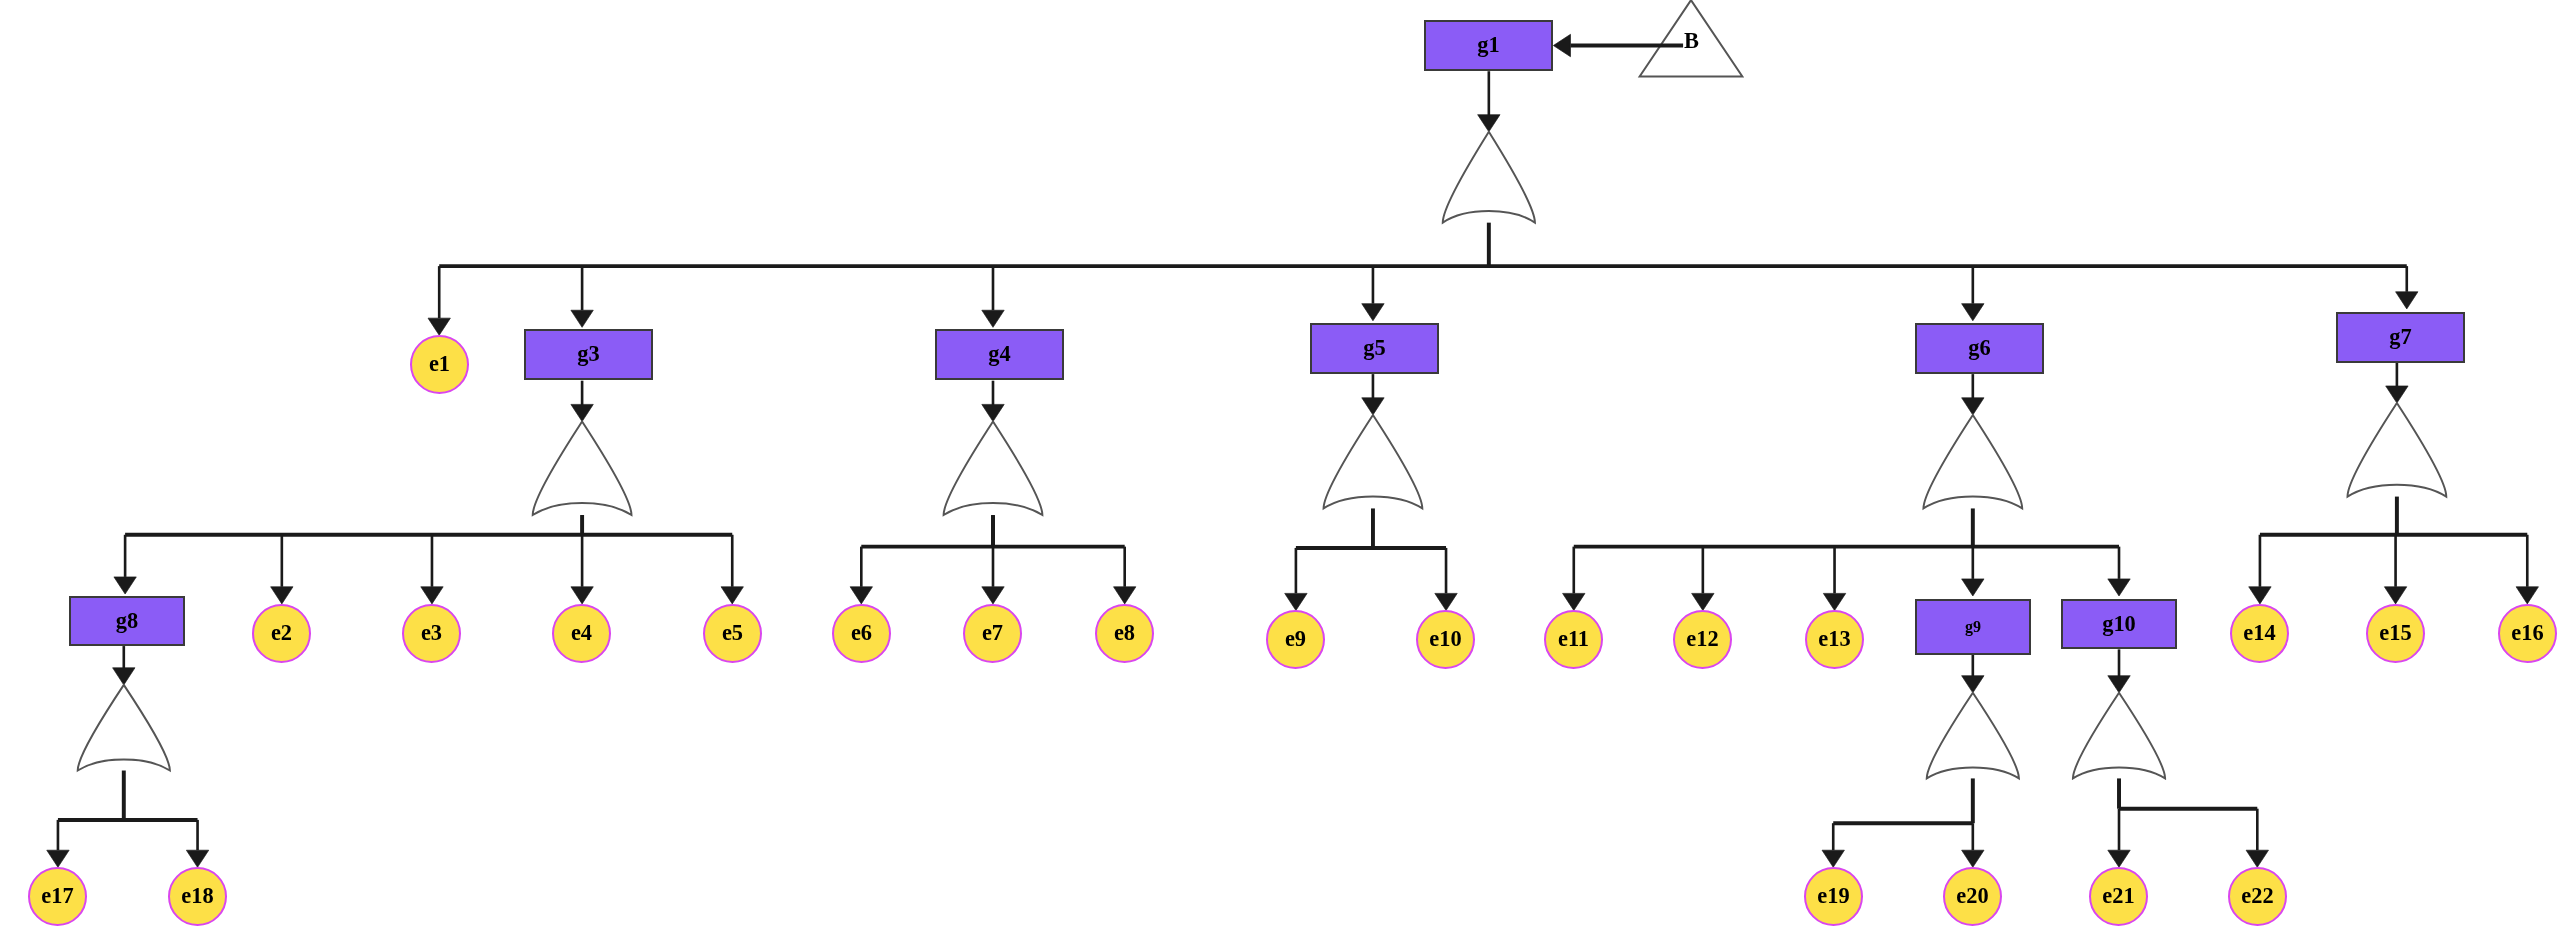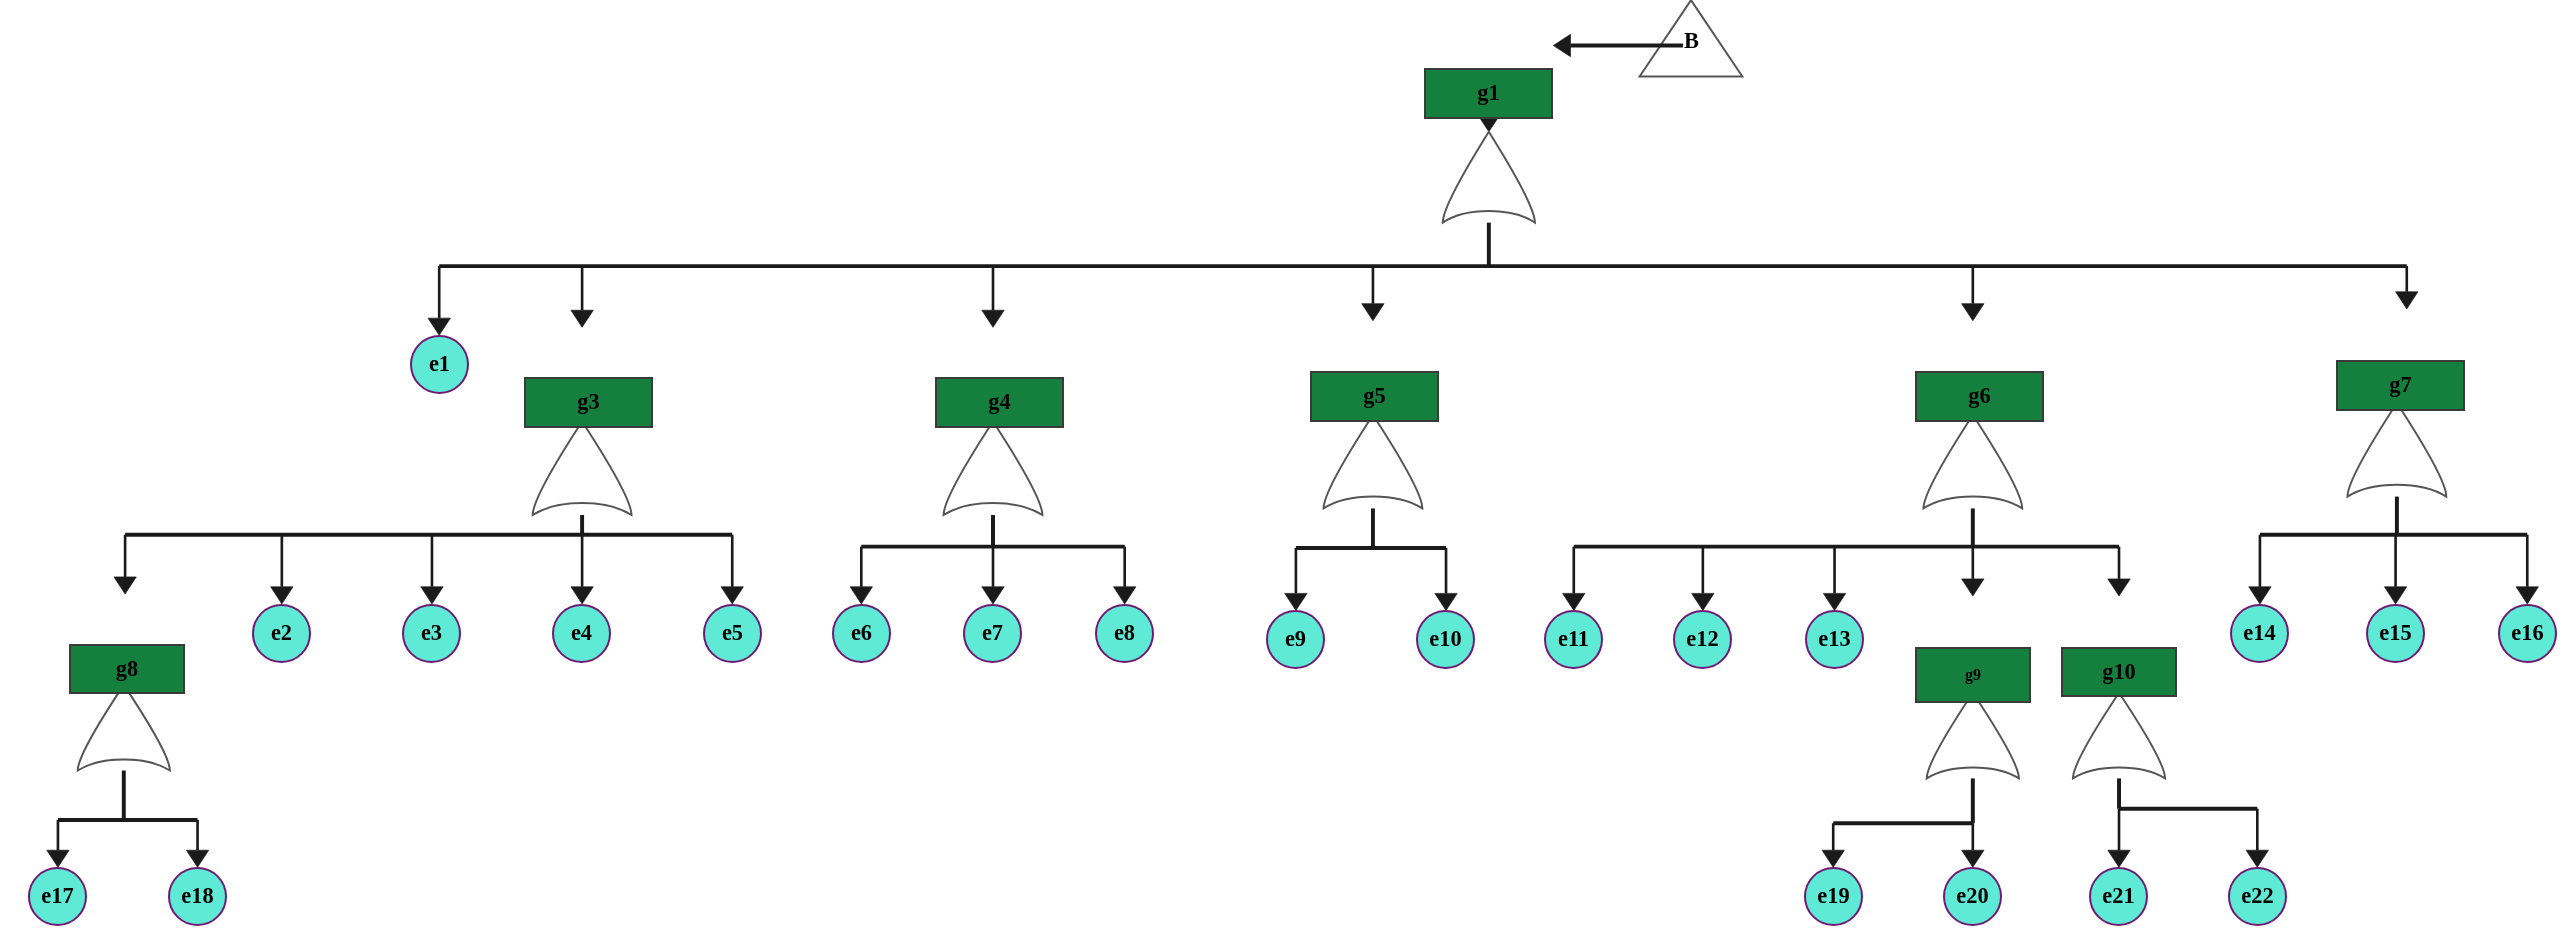--- a/index.html
+++ b/index.html
@@ -6,25 +6,25 @@
   html,body{margin:0;padding:0;background:#ffffff;}
   body{
     font-family:"Liberation Serif", serif;
     width:2576px;height:953px;overflow:hidden;
   }
   #canvas{position:relative;width:2576px;height:953px;background:#fff;}
   #wires{position:absolute;left:0;top:0;width:2576px;height:953px;}
   .node{position:absolute;box-sizing:border-box;display:flex;
         align-items:center;justify-content:center;}
   .gate-box{
-    border:2px solid #3a3a3a;background:#15803d;
-    font-weight:700;color:#000;line-height:1;margin-top:48px;
+    border:2px solid #3a3a3a;background:#8b5cf6;
+    font-weight:700;color:#000;line-height:1;
   }
   .basic-ev{
-    border:2px solid #701a75;background:#5eead4;border-radius:50%;
+    border:2px solid #d946ef;background:#fde047;border-radius:50%;
     font-weight:700;color:#000;line-height:1;
   }
   .transfer-label{
     position:absolute;font-weight:700;color:#000;
     display:flex;align-items:center;justify-content:center;
   }
 </style>
 </head>
 <body>
 

